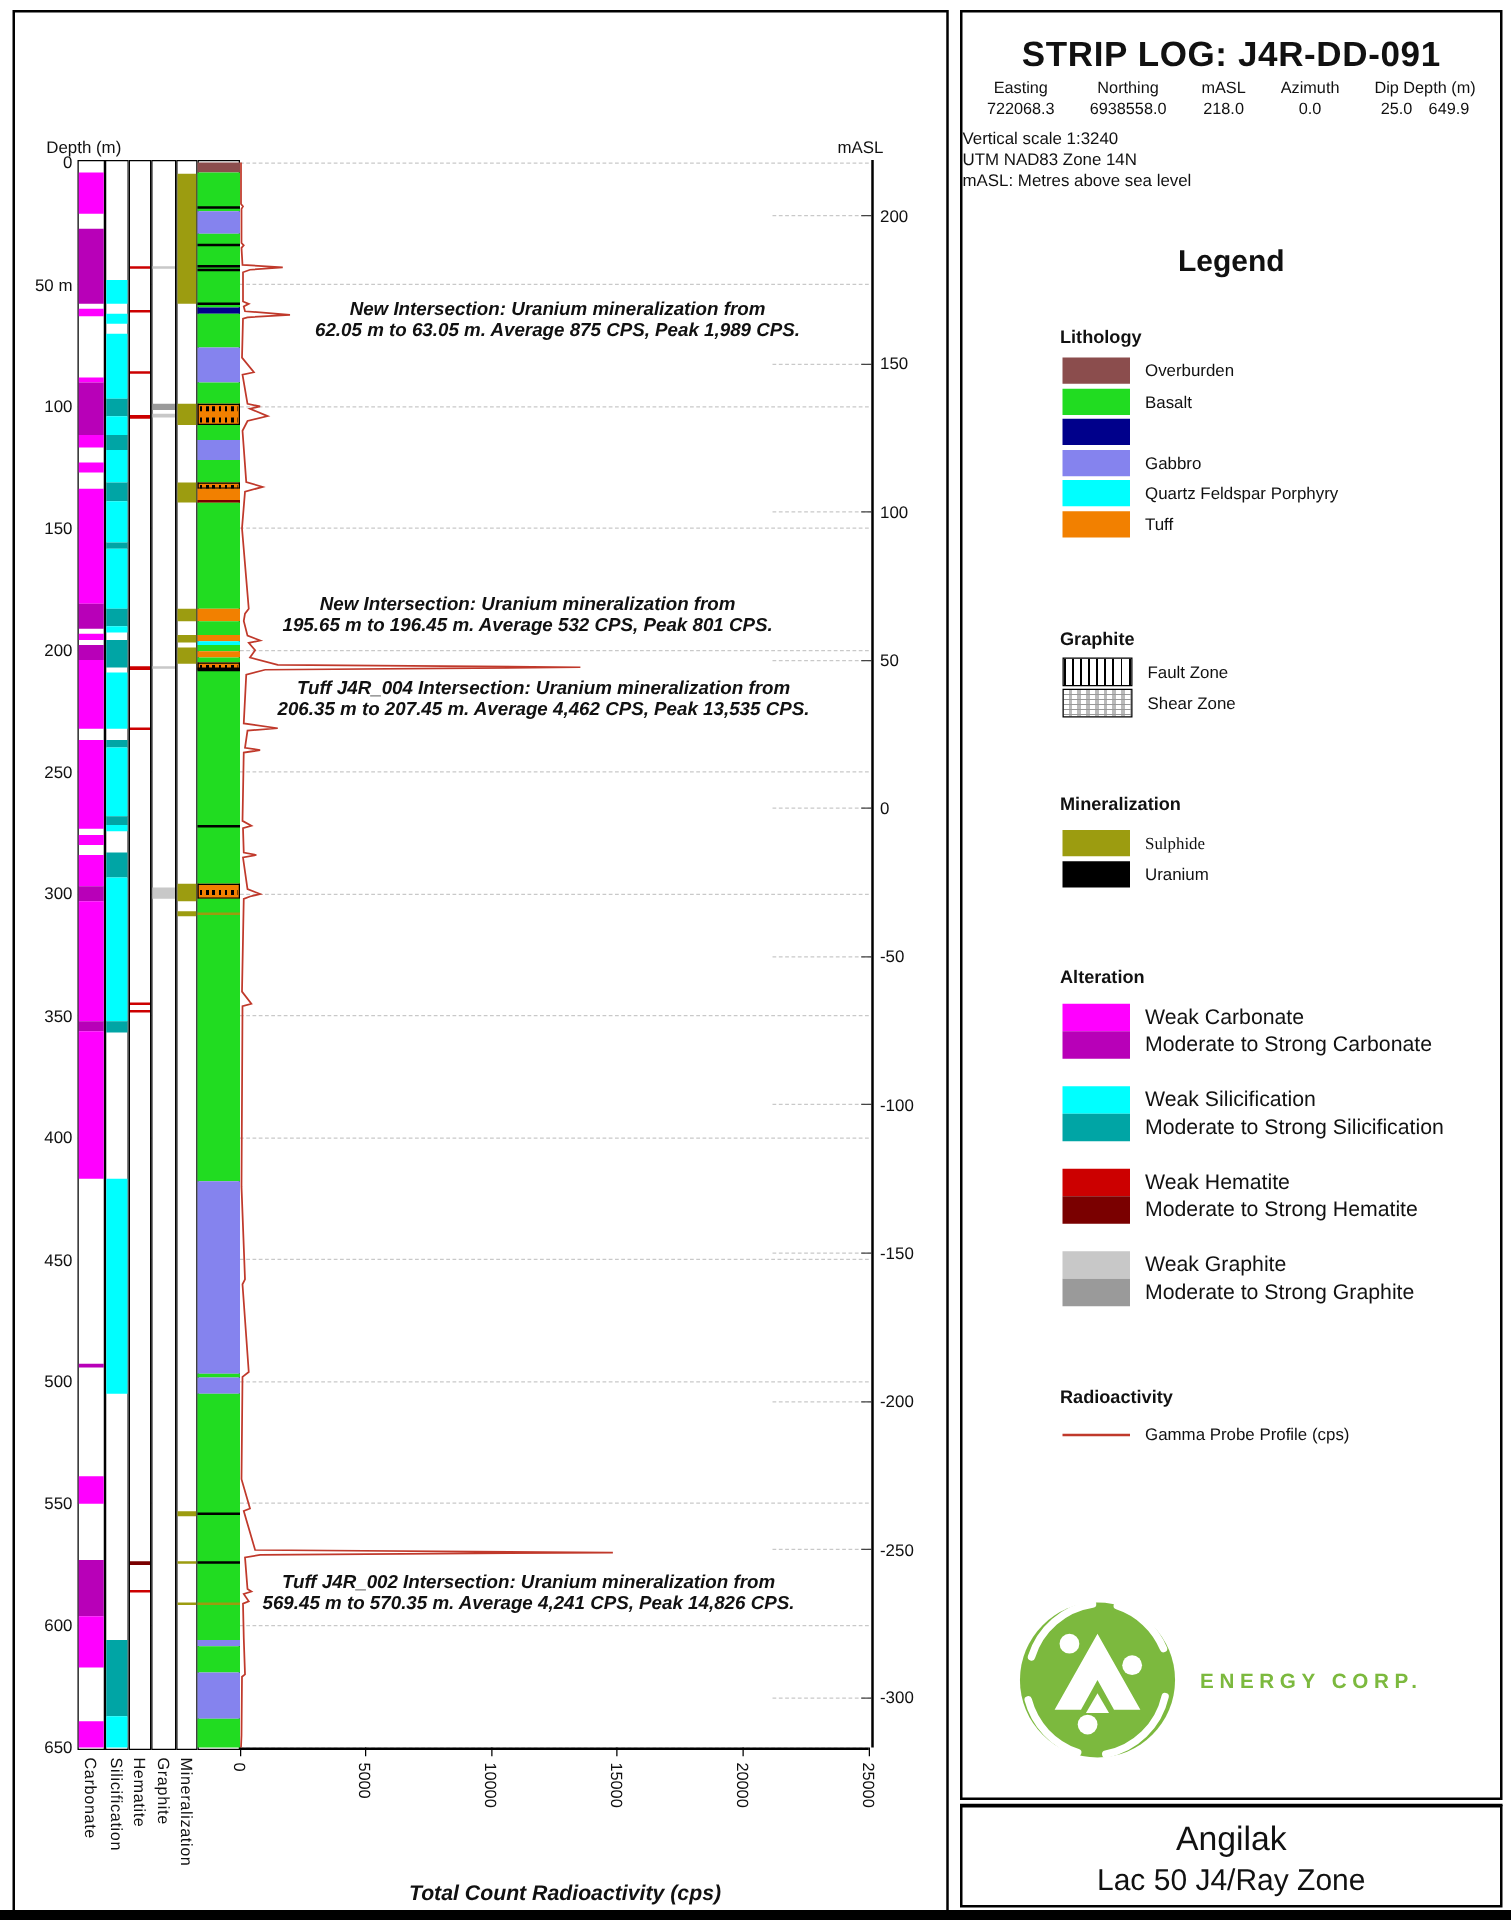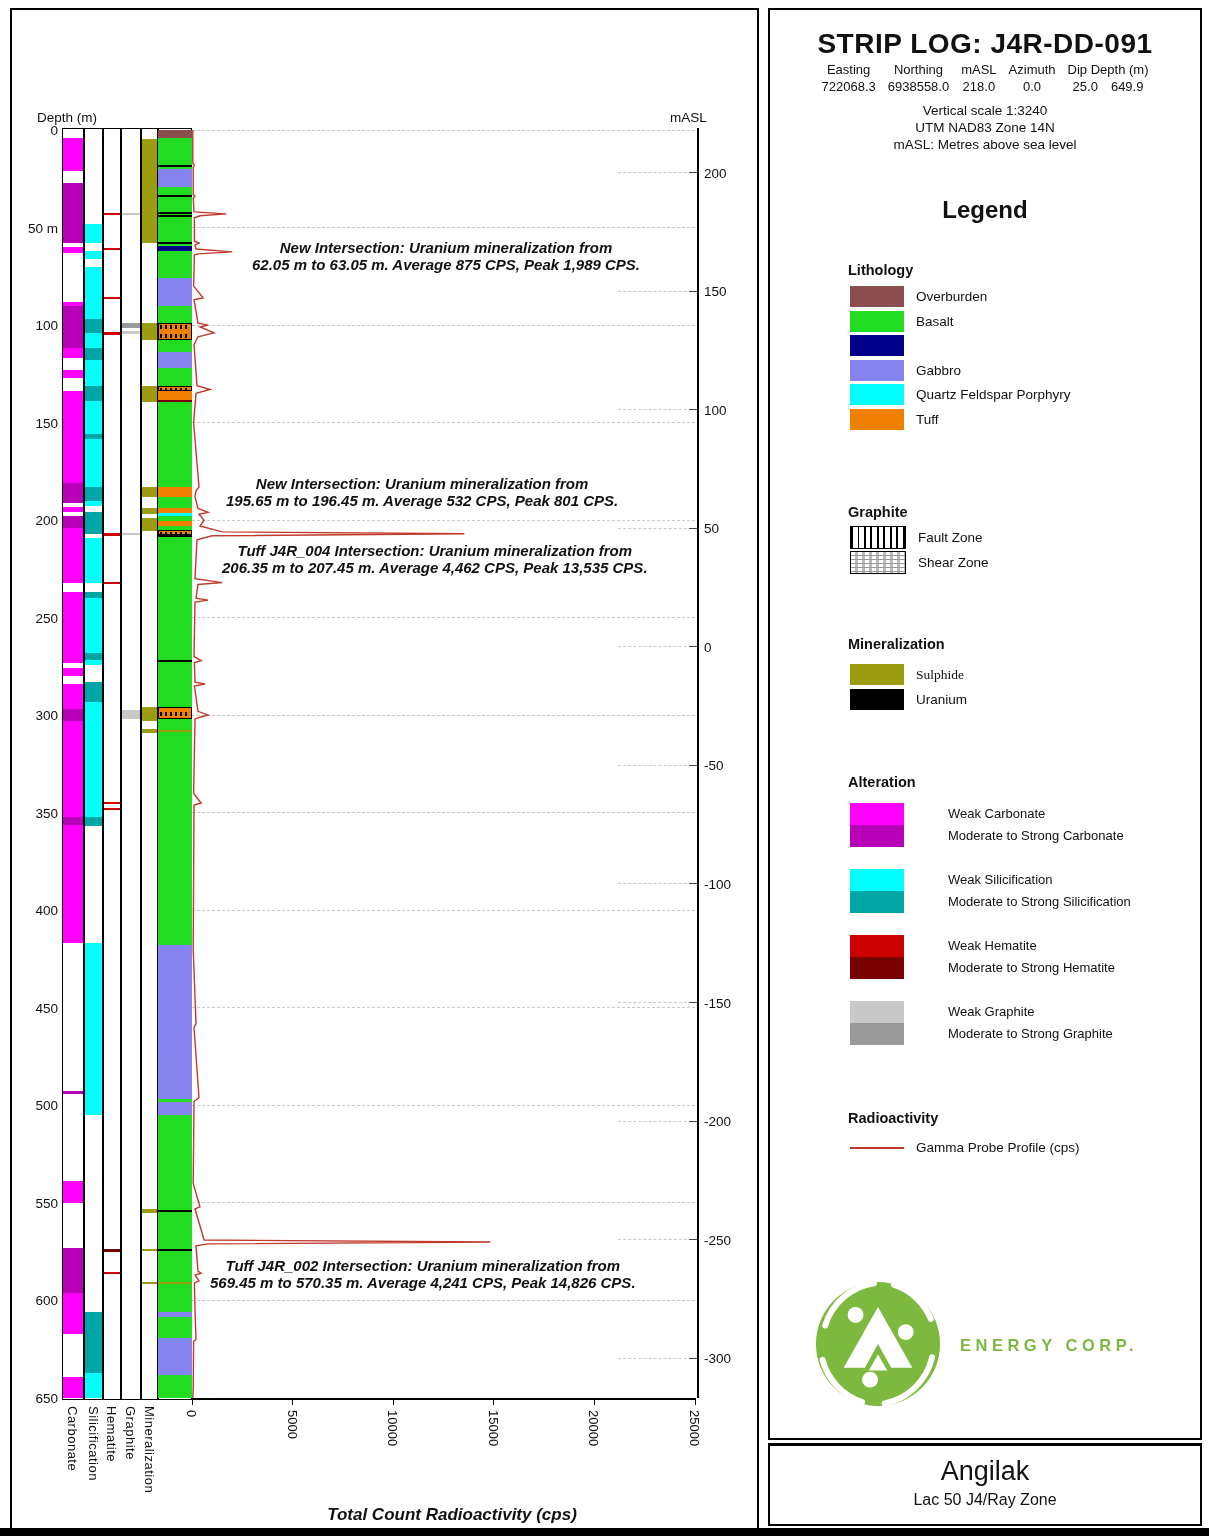--- a/index.html
+++ b/index.html
@@ -22,42 +22,42 @@
   .colbox{position:absolute;border:1px solid #000;background:#fff;box-sizing:border-box;}
   .ivl{position:absolute;}
   .lithblk{position:absolute;box-sizing:border-box;}
   .hrow{position:absolute;left:1px;right:1px;height:4px;background:repeating-linear-gradient(90deg,#000 0 2px,transparent 2px 5px);}
   .marker{position:absolute;}
   .vlabel{position:absolute;writing-mode:vertical-rl;font-size:13px;letter-spacing:.5px;}
   .xlab{position:absolute;writing-mode:vertical-rl;font-size:13px;}
   .ann{position:absolute;font-size:15px;font-weight:bold;font-style:italic;line-height:16.5px;white-space:nowrap;text-align:center;}
   
   #rt-title{position:absolute;left:0;top:18px;width:100%;text-align:center;font-size:28px;font-weight:bold;letter-spacing:.5px;}
-  #rt-fields{position:absolute;left:0;top:52px;width:100%;display:flex;justify-content:center;gap:12px;text-align:center;font-size:13px;}
+  #rt-fields{position:absolute;left:0;top:52px;width:100%;display:flex;justify-content:center;gap:28px;text-align:center;font-size:13px;}
   .fld .v{margin-top:2px;}
-  #rt-notes{position:absolute;left:0;top:92px;width:100%;text-align:center;font-size:13.5px;line-height:17px;}
+  #rt-notes{position:absolute;left:0;top:92px;width:100%;font-size:13.5px;line-height:17px;}
   #legend-title{position:absolute;left:0;top:186px;width:100%;text-align:center;font-size:24px;font-weight:bold;}
   .sect-h{position:absolute;left:78px;font-size:14.5px;font-weight:bold;}
   .lrow{position:absolute;left:80px;display:flex;align-items:center;gap:12px;}
   .sw{width:54px;height:21px;flex:0 0 auto;}
   .lrow .lab{font-size:13.5px;white-space:nowrap;}
   .sw.fault{border:1px solid #000;background:repeating-linear-gradient(90deg,#000 0 1.5px,transparent 1.5px 6.5px);}
   .sw.shear{border:1px solid #000;background:
      repeating-linear-gradient(180deg,transparent 0 3px,#999 3px 4px),
      repeating-linear-gradient(90deg,transparent 0 4px,#bbb 4px 7px);}
   .alt-grp{position:absolute;left:80px;display:flex;gap:12px;}
   .alt-sw{width:54px;height:44px;flex:0 0 auto;display:flex;flex-direction:column;}
   .alt-sw div{flex:1;}
-  .alt-labs{font-size:13px;line-height:22px;white-space:nowrap;margin-left:32px;}
+  .alt-labs{font-size:17px;line-height:22px;white-space:nowrap;}
   .gammaline{width:54px;height:2px;}
   #logo-wrap{position:absolute;left:42px;top:1268px;display:flex;align-items:center;gap:16px;}
   #wordmark .big{font-size:48px;font-weight:bold;color:#1c1c1c;letter-spacing:5px;line-height:50px;}
   #wordmark .sub{font-size:16.5px;color:#7cb93e;letter-spacing:4.5px;font-weight:bold;margin-top:2px;}
   #project-name{margin-top:10px;font-size:27px;}
-  #zone-name{margin-top:4px;font-size:16px;}
+  #zone-name{margin-top:4px;font-size:24px;}
 </style>
 </head>
 <body>
 
 <div id="page">
 
   <div id="left-panel">
     <div id="depth-title">Depth (m)</div>
     <div id="masl-title">mASL</div>
     <div id="x-axis-title">Total Count Radioactivity (cps)</div>

